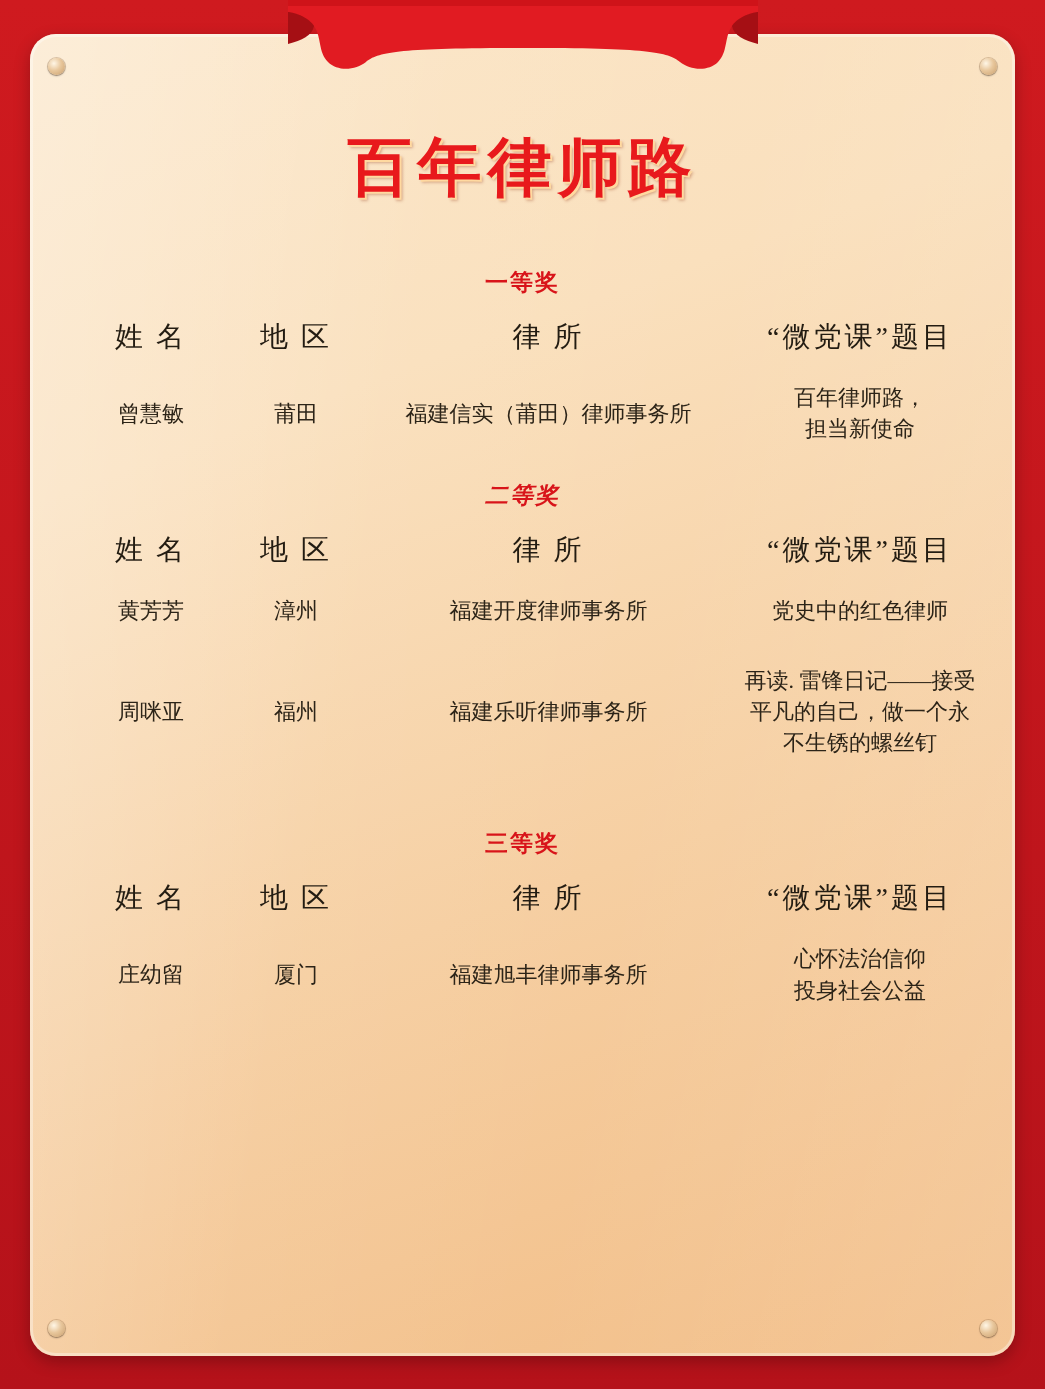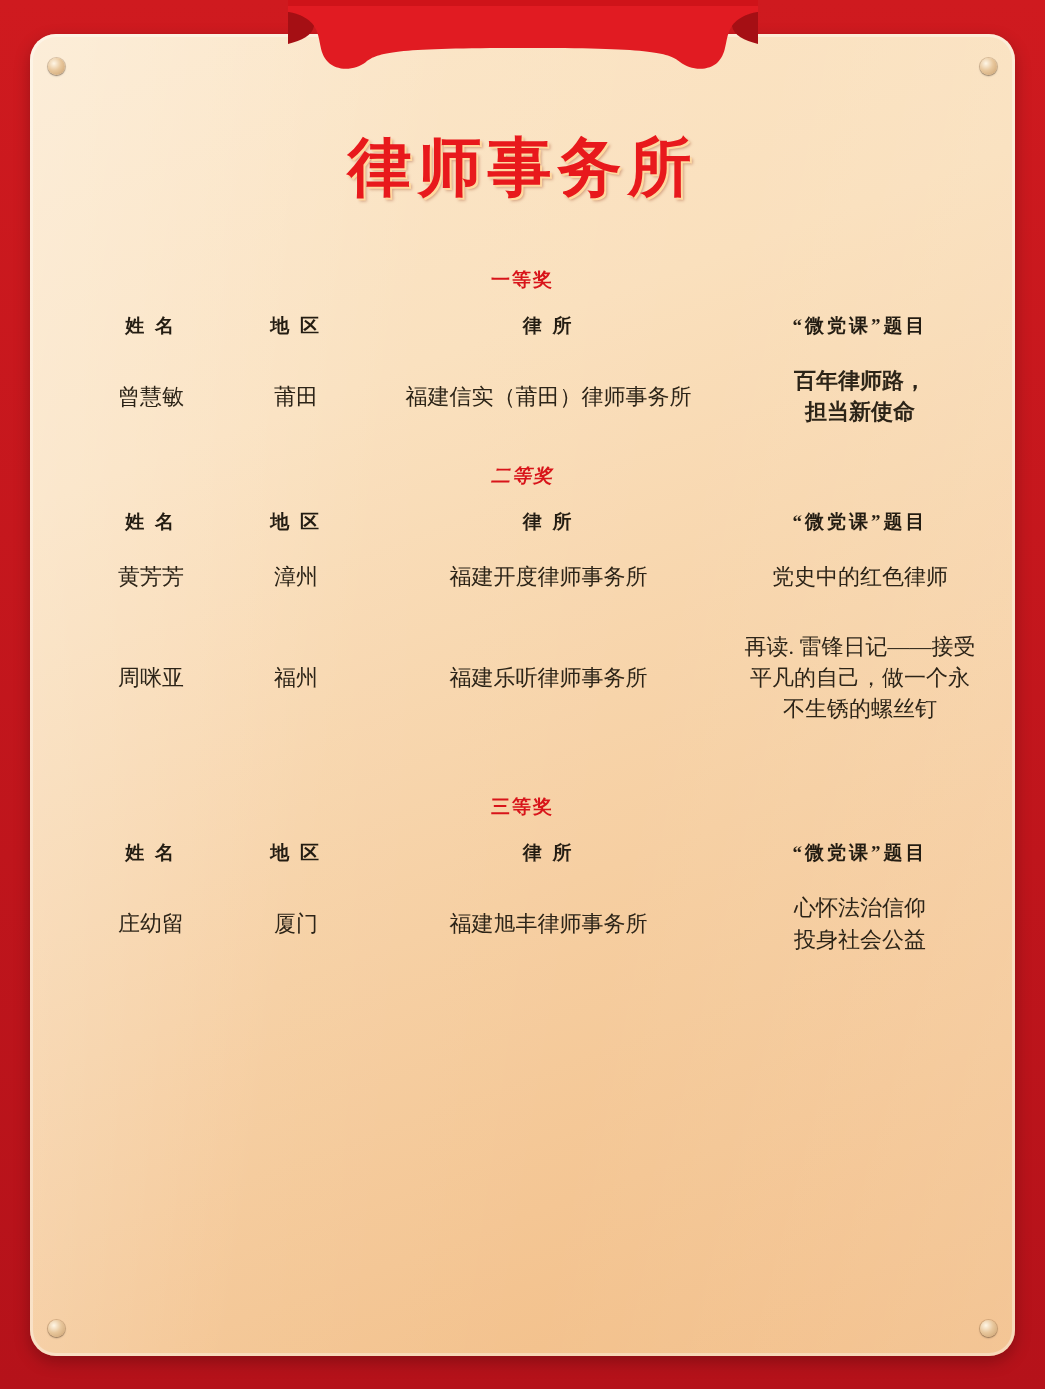--- a/index.html
+++ b/index.html
@@ -93,36 +93,36 @@
     font-size: 64px;
     letter-spacing: 6px;
     color: #e8191c;
     text-shadow: 2px 2px 0 #ffd9a0, 3px 3px 3px rgba(140,40,10,0.35);
   }
 
   .award-heading {
     text-align: center;
     color: #d8141a;
     font-weight: bold;
-    font-size: 19px;
+    font-size: 23px;
     letter-spacing: 2px;
   }
   .award-heading.first { margin-top: 56px; }
   .award-heading.second { margin-top: 24px; font-style: italic; }
   .award-heading.third { margin-top: 44px; }
 
   table.awards {
     width: 100%;
     border-collapse: collapse;
     table-layout: fixed;
     color: #2c2418;
   }
   table.awards th {
-    font-weight: bold;
-    font-size: 19px;
+    font-weight: normal;
+    font-size: 28px;
     padding: 20px 0 14px 0;
     letter-spacing: 3px;
     color: #231c12;
   }
   table.awards td {
     font-size: 22px;
     padding: 12px 0;
     vertical-align: middle;
     line-height: 1.42;
   }
@@ -158,21 +158,21 @@
   <div class="ribbon-wrap">
     <svg width="470" height="78" viewBox="0 0 470 78">
       <path d="M0 0 H470 V16 C470 16 452 18 444 30 C436 42 440 56 430 66 C420 76 402 74 392 66 C380 56 360 52 235 52 C110 52 90 56 78 66 C68 74 50 76 40 66 C30 56 34 42 26 30 C18 18 0 16 0 16 Z" fill="#e11b22"></path>
       <path d="M0 0 H470 V10 H0 Z" fill="#cf1319"></path>
       <path d="M26 30 C18 18 0 16 0 16 L0 48 C14 44 24 40 26 30 Z" fill="#a50f14"></path>
       <path d="M444 30 C452 18 470 16 470 16 L470 48 C456 44 446 40 444 30 Z" fill="#a50f14"></path>
     </svg>
   </div>
 
   <div class="content">
-    <h1 class="main-title">律师事务所</h1>
+    <h1 class="main-title">百年律师路</h1>
 
     <div class="award-heading first">一等奖</div>
     <table class="awards">
       <colgroup>
         <col class="c-name">
           <col class="c-area">
           <col class="c-firm">
           <col class="c-topic">
       </colgroup>
       <thead>
@@ -181,21 +181,21 @@
           <th class="c-center">地 区</th>
           <th class="c-center">律 所</th>
           <th class="c-center">“微党课”题目</th>
         </tr>
       </thead>
       <tbody>
         <tr>
           <td class="c-center">曾慧敏</td>
           <td class="c-center">莆田</td>
           <td class="c-center">福建信实（莆田）律师事务所</td>
-          <td class="topic center" style="white-space: pre-line; font-weight: bold;">百年律师路，
+          <td class="topic center" style="white-space: pre-line;">百年律师路，
 担当新使命</td>
         </tr>
       </tbody>
     </table>
 
     <div class="award-heading second">二等奖</div>
     <table class="awards">
       <colgroup>
         <col class="c-name">
           <col class="c-area">

